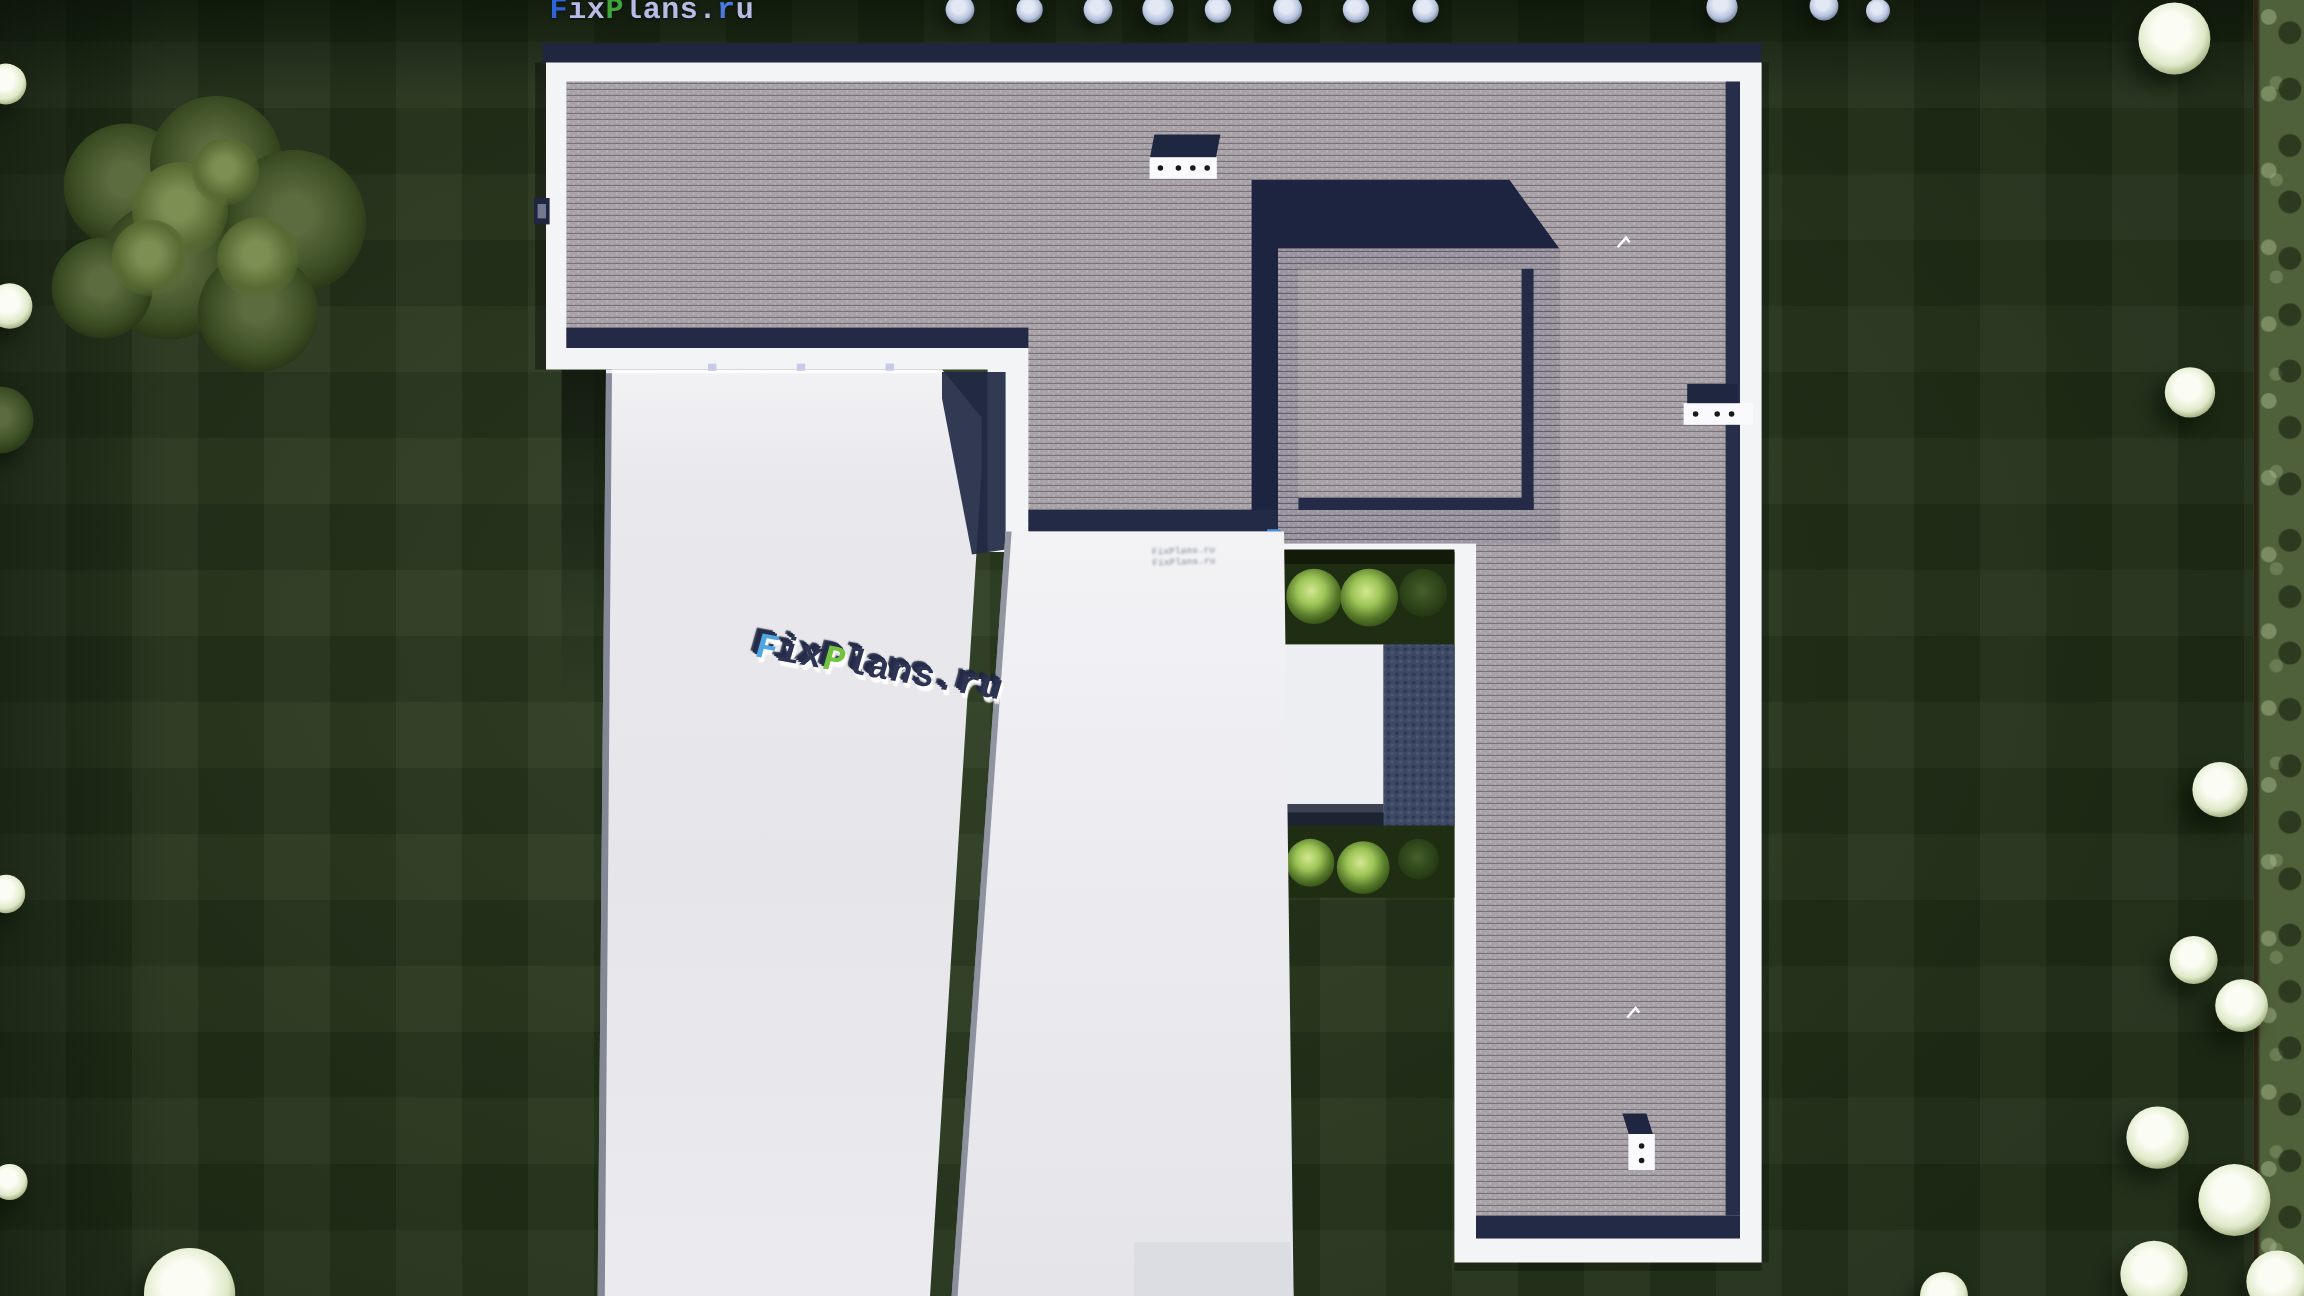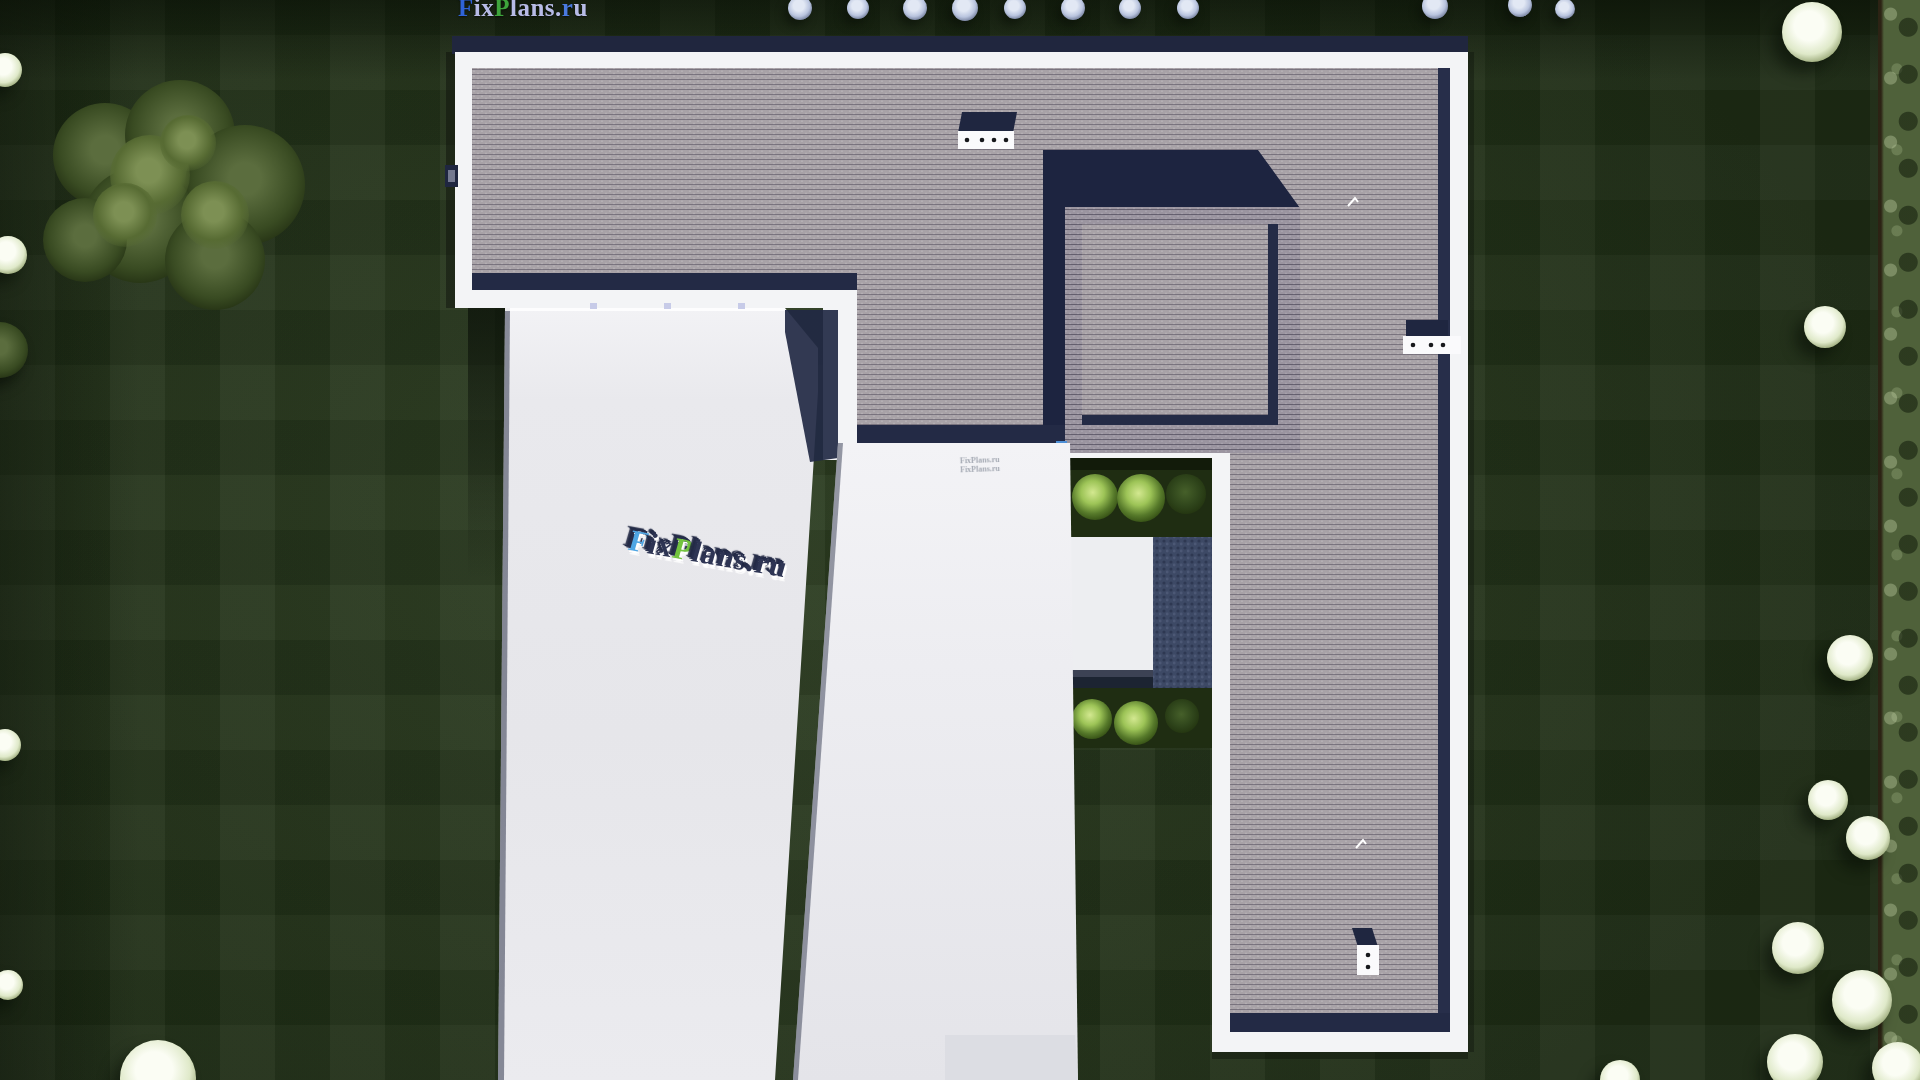--- a/index.html
+++ b/index.html
@@ -1,18 +1,18 @@
 <!DOCTYPE html>
 <html><head>
 <meta charset="utf-8">
 <style>
   html,body{margin:0;padding:0;background:#111;}
   #stage{
     position:relative;width:1920px;height:1080px;overflow:hidden;
-    font-family:Liberation Serif, serif;
+    font-family:Liberation Mono, monospace;
   }
   
   .lawn{
     position:absolute;inset:0;
     background-color:#24331c;
     background-image:
       linear-gradient(180deg, rgba(6,12,4,0.55), rgba(6,12,4,0) 80px),
       linear-gradient(90deg, rgba(6,12,4,0.40), rgba(6,12,4,0) 140px),
       repeating-linear-gradient(90deg, rgba(255,255,255,0.030) 0 55px, rgba(0,0,0,0.055) 55px 110px),
       repeating-linear-gradient(0deg, rgba(255,255,255,0.024) 0 55px, rgba(0,0,0,0.050) 55px 110px),

